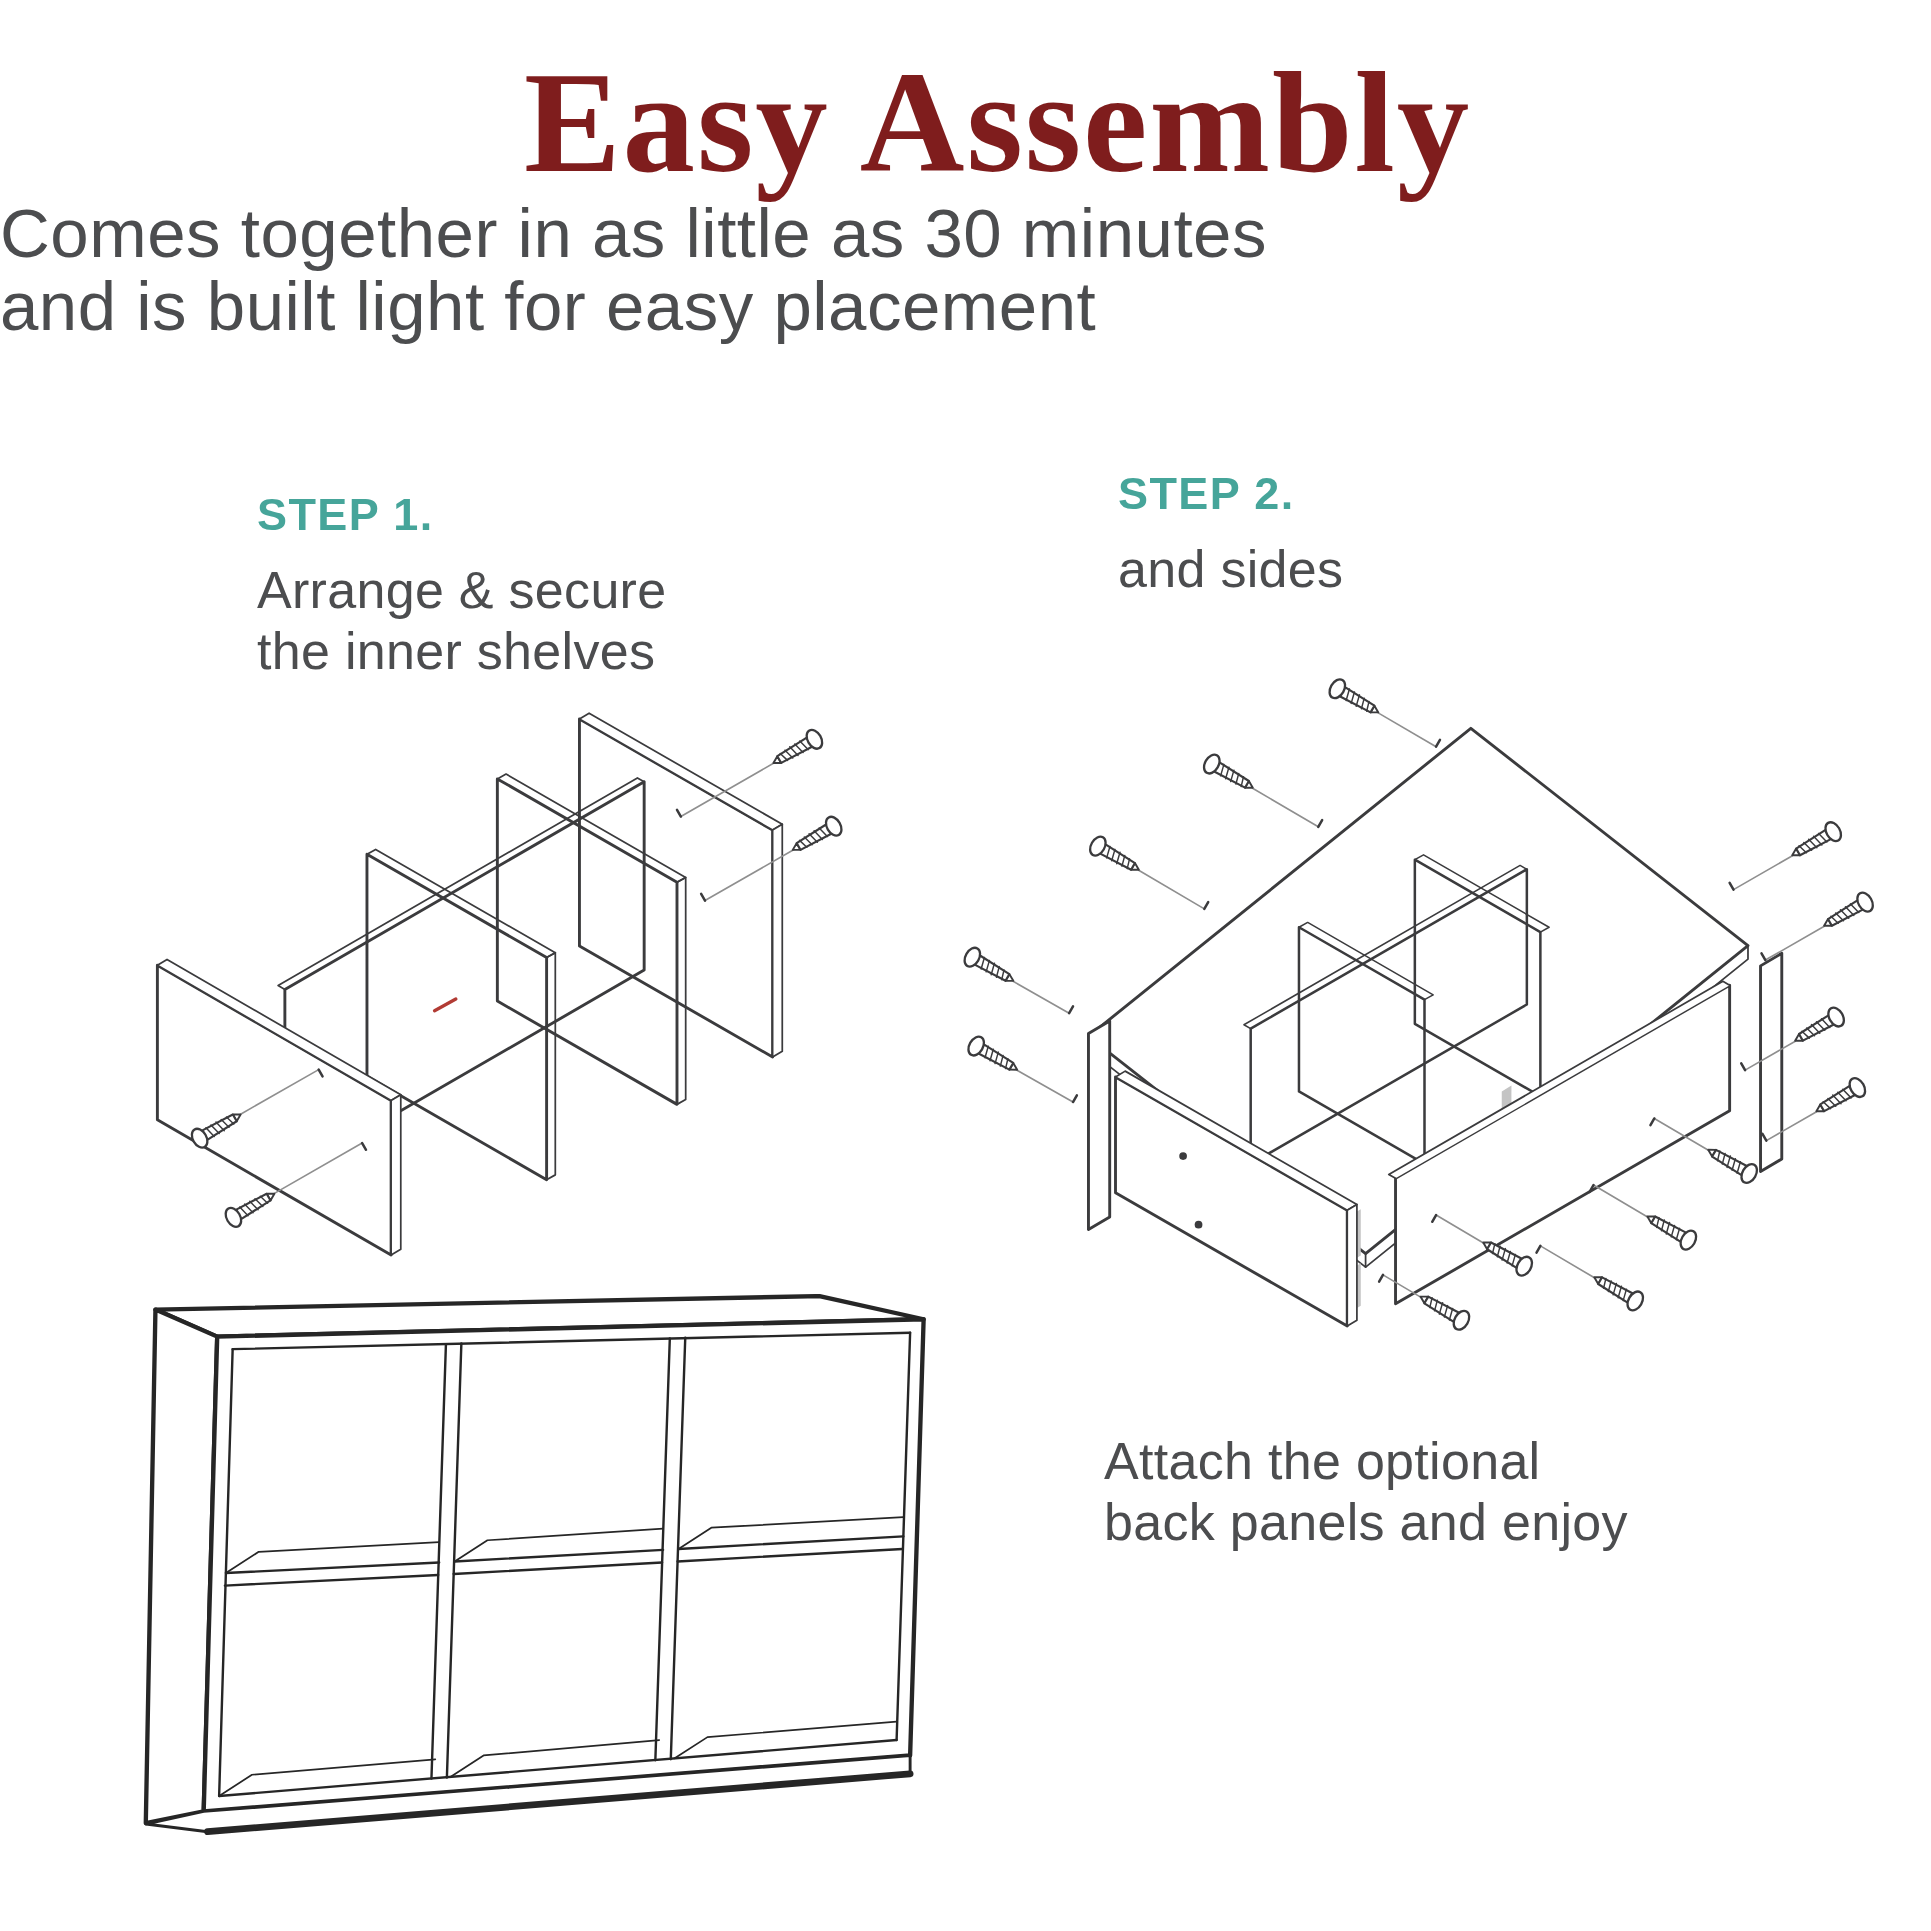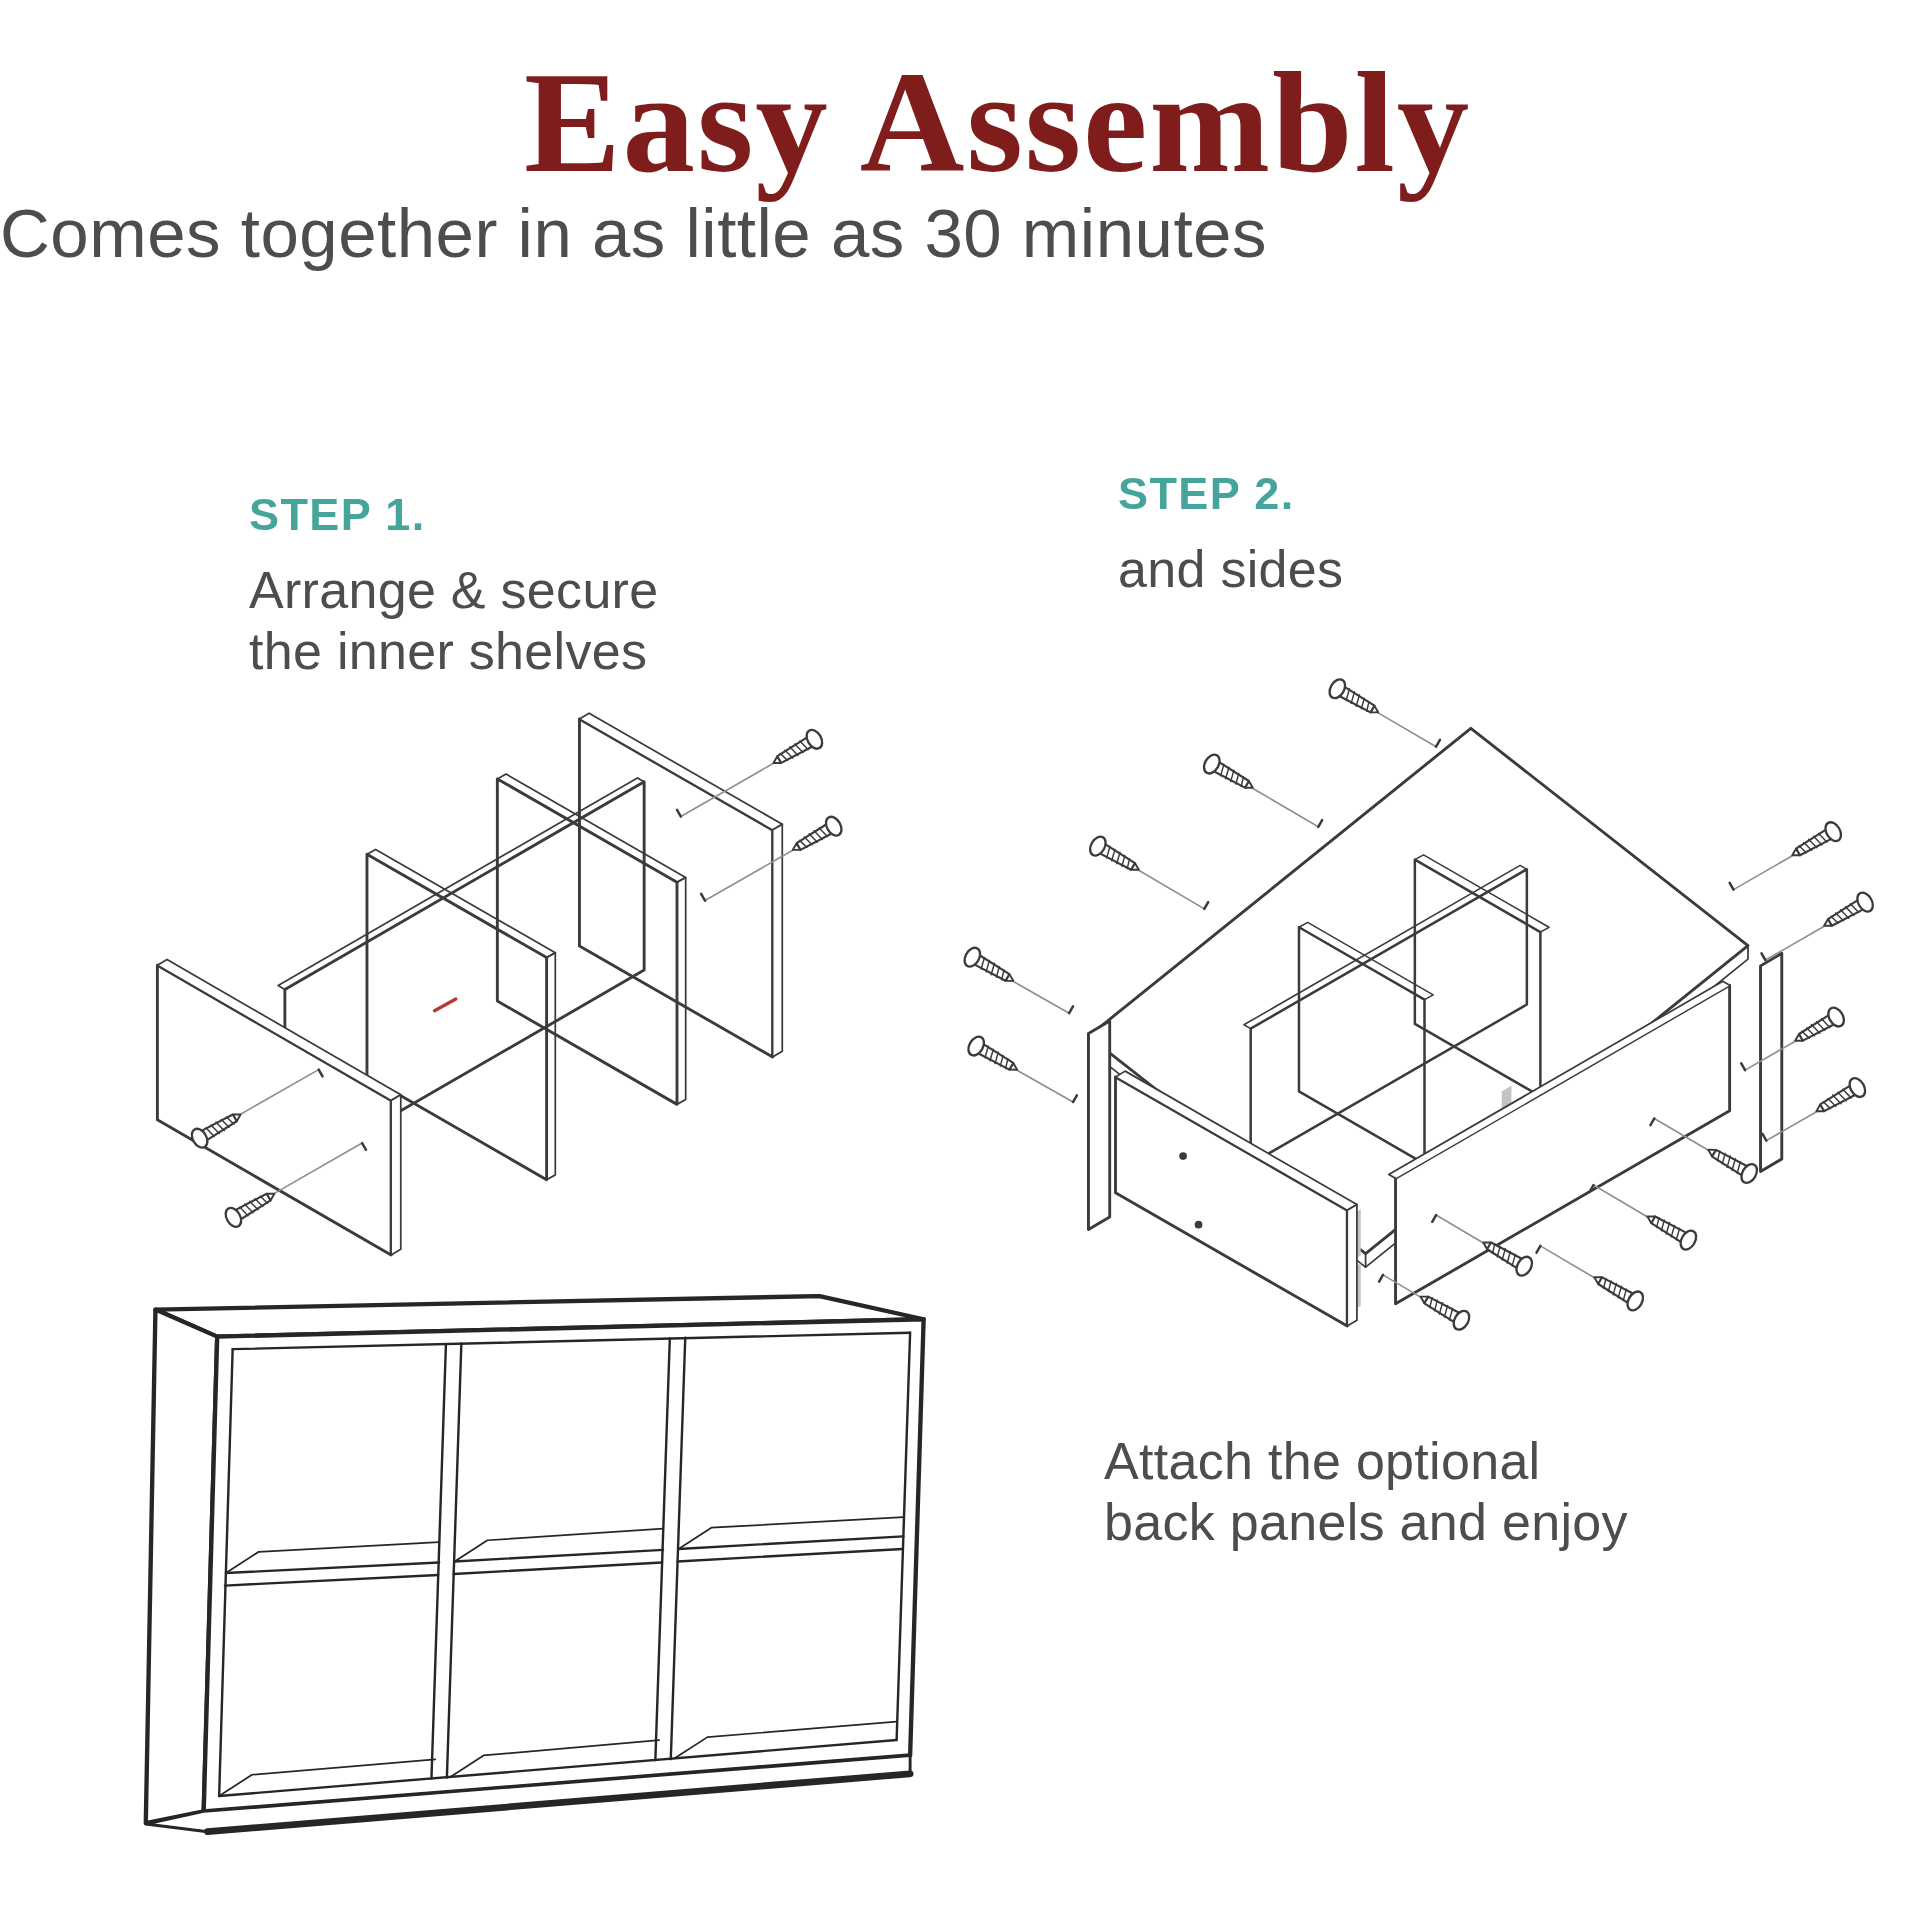--- a/index.html
+++ b/index.html
@@ -6,21 +6,21 @@
   .canvas{position:relative;width:1931px;height:1931px;background:#fff;overflow:hidden;
           font-family:"Liberation Sans",sans-serif;}
   .title{position:absolute;left:0;top:50px;width:100%;text-align:center;
          font-family:"Liberation Serif",serif;font-weight:700;font-size:145px;line-height:145px;
          letter-spacing:1.9px;color:#7f1d1d;margin-left:32px;}
   .subtitle{position:absolute;left:0;top:197px;width:100%;text-align:left;
             font-size:69px;line-height:73px;color:#4c4d4f;letter-spacing:0.5px;}
   .step{position:absolute;}
   .step-label{font-size:45px;font-weight:700;color:#46a59a;letter-spacing:1.4px;margin-bottom:19.3px;}
   .step-line{font-size:52px;line-height:61px;color:#4c4d4f;letter-spacing:0.3px;}
-  #step1-text{left:249px;top:489px;}
+  #step1-text{left:257px;top:489px;}
   #step2-text{left:1118px;top:468px;}
   #step3-text{left:1104px;top:1431px;}
   .illus{position:absolute;}
   #svg1{left:140px;top:574px;}
   #svg2{left:961px;top:676px;}
   #svg3{left:140px;top:1294px;}
 </style>
 </head>
 <body>
 
@@ -38,20 +38,21 @@
         <line x1="37" y1="-5" x2="40" y2="5" stroke-width="1.5"></line>
         <ellipse cx="2" cy="0" rx="7" ry="10.5" stroke-width="2.4"></ellipse>
       </g>
     </defs>
   </svg>
 
   <div class="title">Easy Assembly</div>
 
   <div class="subtitle">
     <div>Comes together in as little as 30 minutes</div>
+    <div>and is built light for easy placement</div>
   </div>
 
   <section class="step" id="step1-text">
     <div class="step-label">STEP 1.</div>
     <div class="step-line">Arrange &amp; secure</div>
     <div class="step-line">the inner shelves</div>
   </section>
 
   <section class="step" id="step2-text">
     <div class="step-label">STEP 2.</div>

